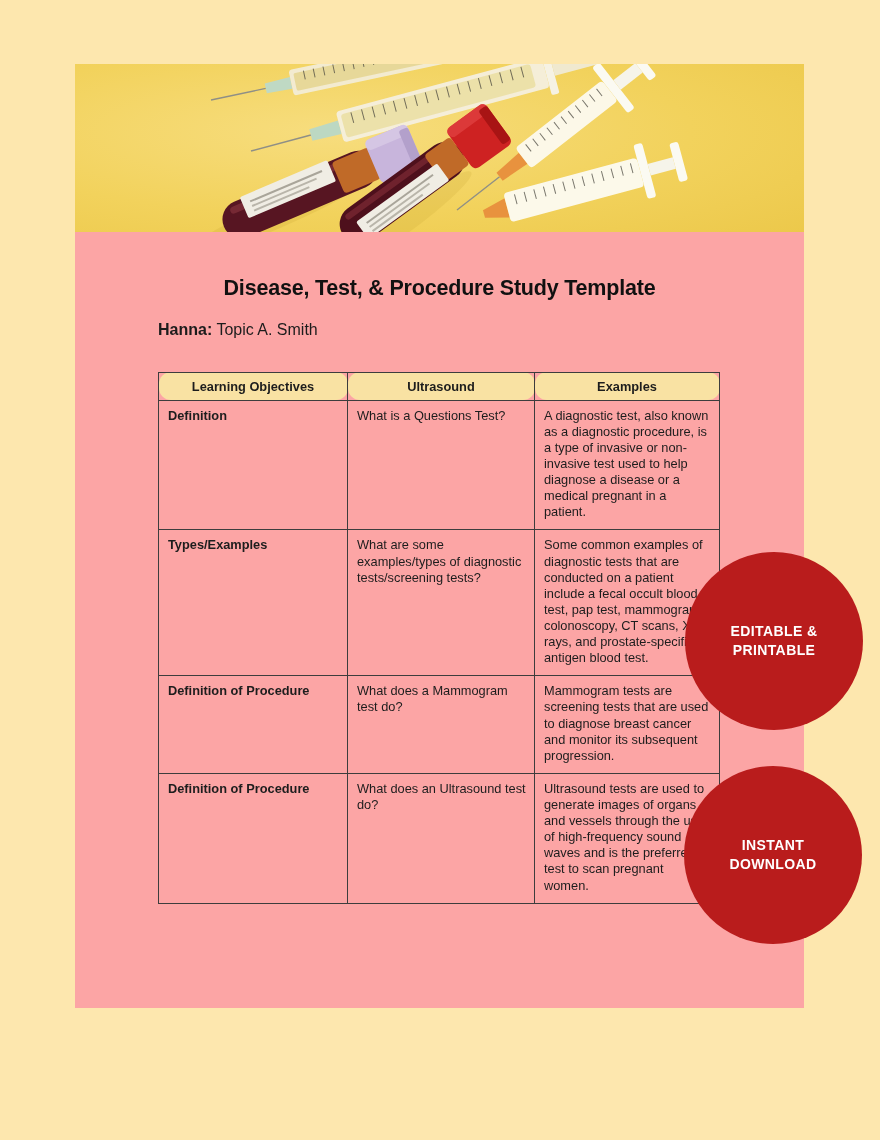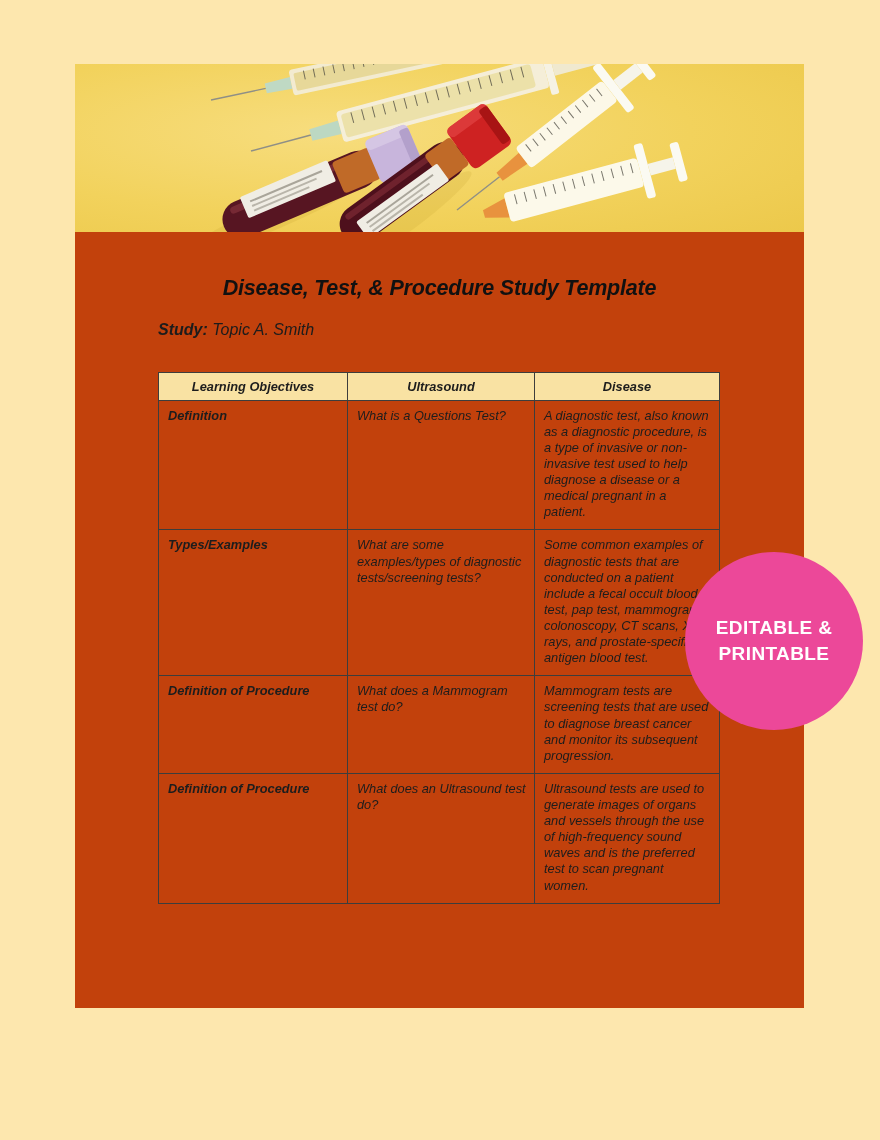--- a/index.html
+++ b/index.html
@@ -10,22 +10,21 @@
     position: relative;
     width: 880px; height: 1140px;
     background: #FDE7AE;
     overflow: hidden;
   }
 
   .document {
     position: absolute;
     left: 75px; top: 64px;
     width: 729px; height: 944px;
-    background: #c2410c;
-    font-style: italic;
+    background: #fca5a5;
   }
 
   .hero { display: block; width: 729px; height: 168px; }
 
   .doc-title {
     margin-top: 44px;
     text-align: center;
     font-size: 21.5px;
     font-weight: 700;
     letter-spacing: -0.2px;
@@ -50,45 +49,46 @@
     border: 1.5px solid #3d3d3d;
     font-size: 12.8px;
     color: #1d1d1d;
     vertical-align: top;
   }
   table.study th {
     background: #F9E2A3;
     font-weight: 700;
     text-align: center;
     padding: 6px 4px;
+    border-radius: 12px;
   }
   table.study td {
     padding: 7px 8px 9px 9px;
     line-height: 1.26;
   }
   td.obj { font-weight: 700; border-radius: 14px; }
   col.c1 { width: 189px; } col.c2 { width: 187px; } col.c3 { width: 185px; }
   tr.r1 td { height: 125px; }
   tr.r2 td { height: 133px; margin-top: 32px; }
   tr.r3 td { height: 92px; }
   tr.r4 td { height: 128px; }
 
   .badge {
     position: absolute;
     width: 178px; height: 178px;
     border-radius: 50%;
-    background: #ec4899;
+    background: #b91c1c;
     display: flex;
     flex-direction: column;
     align-items: center;
     justify-content: center;
     text-align: center;
     color: #FFFFFF;
     font-weight: 700;
-    font-size: 19px;
+    font-size: 14px;
     line-height: 1.37;
     letter-spacing: 0.4px;
   }
   .badge-editable { left: 685px; top: 552px; }
   .badge-instant  { left: 684px; top: 766px; }
 </style>
 </head>
 <body>
 
 <div class="canvas">
@@ -168,34 +168,34 @@
         <line x1="34" y1="-6" x2="156" y2="-6" stroke="#44423A" stroke-width="10" stroke-dasharray="1 9" opacity="0.7"></line>
         <rect x="162" y="-28" width="9" height="56" rx="3" fill="#FBFAF2"></rect>
         <rect x="171" y="-6" width="26" height="12" fill="#F6F4EA"></rect>
         <rect x="197" y="-20" width="9" height="40" rx="3" fill="#FBFAF2"></rect>
       </g>
     </svg>
 
     <h1 class="doc-title">Disease, Test, &amp; Procedure Study Template</h1>
 
     <div class="meta">
-      <p><span class="lbl">Study:</span> <span>Topic A. Smith</span></p>
+      <p><span class="lbl">Hanna:</span> <span>Topic A. Smith</span></p>
     </div>
 
     <table class="study">
       <colgroup>
           <col class="c1">
           <col class="c2">
           <col class="c3">
         </colgroup>
       <thead>
         <tr>
           <th>Learning Objectives</th>
           <th>Ultrasound</th>
-          <th>Disease</th>
+          <th>Examples</th>
         </tr>
       </thead>
       <tbody>
         <tr class="r1">
           <td class="obj">Definition</td>
           <td>What is a Questions Test?</td>
           <td>A diagnostic test, also known as a diagnostic procedure, is a type of invasive or non-invasive test used to help diagnose a disease or a medical pregnant in a patient.</td>
         </tr>
         <tr class="r2">
           <td class="obj">Types/Examples</td>
@@ -215,14 +215,18 @@
       </tbody>
     </table>
 
   </div>
 
   <div class="badge badge-editable">
     <span>EDITABLE &amp;</span>
     <span>PRINTABLE</span>
   </div>
 
+  <div class="badge badge-instant">
+    <span>INSTANT</span>
+    <span>DOWNLOAD</span>
+  </div>
 
 </div>
 
 </body></html>

